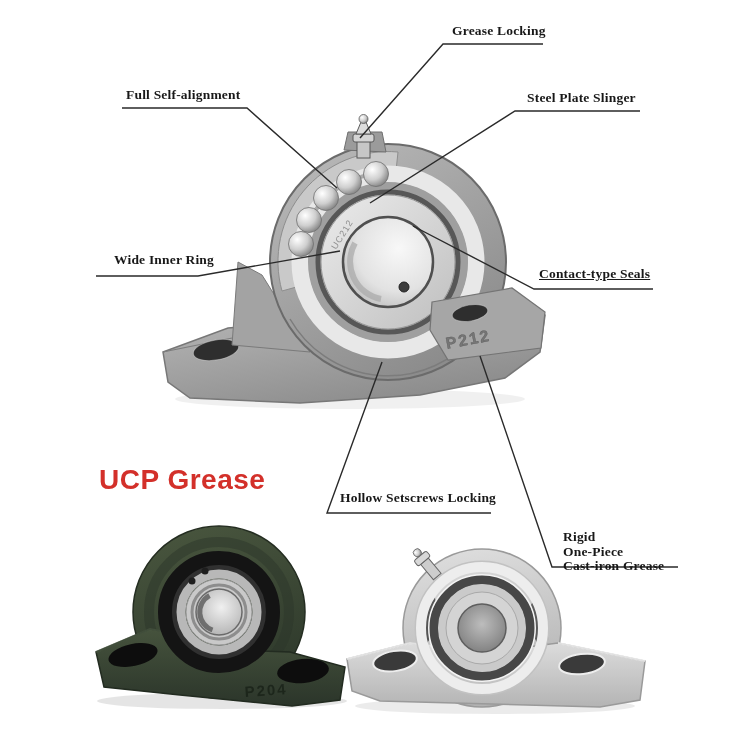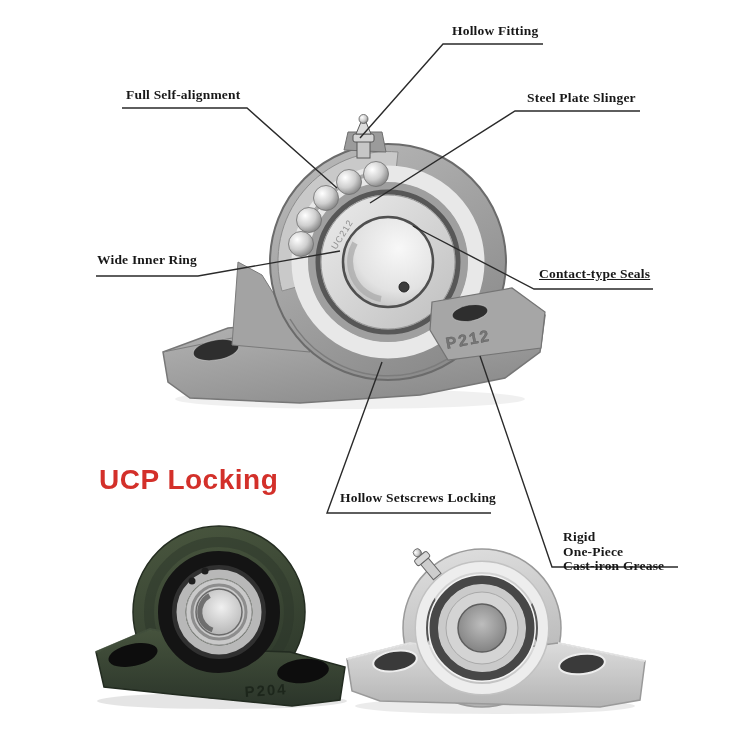--- a/index.html
+++ b/index.html
@@ -7,21 +7,21 @@
     position:relative;width:750px;height:750px;background:#ffffff;overflow:hidden;
     font-family:"Liberation Serif","DejaVu Serif",serif;
   }
   .callout{
     position:absolute;color:#181818;font-size:13.5px;font-weight:700;
     white-space:nowrap;letter-spacing:.2px;line-height:16px;
   }
   .lbl-grease{left:452px;top:23px;}
   .lbl-fullself{left:126px;top:87px;text-align:center;}
   .lbl-slinger{left:527px;top:90px;font-family:Liberation Serif, serif;}
-  .lbl-widering{left:97px;top:252px;}
+  .lbl-widering{left:114px;top:252px;}
   .lbl-seals{left:539px;top:266px;text-decoration:underline;}
   .lbl-hollow{left:340px;top:490px;}
   .lbl-rigid{left:563px;top:515px;line-height:14.5px;margin-top:15px;}
   .title-ucp{
     position:absolute;left:99px;top:464px;
     font-family:"Liberation Sans","DejaVu Sans",sans-serif;
     font-size:28px;font-weight:700;color:#d3302a;letter-spacing:.5px;white-space:nowrap;
   }
   svg{position:absolute;left:0;top:0;}
   svg text{font-family:"Liberation Sans","DejaVu Sans",sans-serif;}
@@ -180,26 +180,26 @@
       <polyline points="543,44 443,44 360,138"></polyline>
       <polyline points="122,108 247,108 337,188"></polyline>
       <polyline points="640,111 515,111 370,203"></polyline>
       <polyline points="96,276 198,276 340,251"></polyline>
       <polyline points="653,289 534,289 413,226"></polyline>
       <polyline points="491,513 327,513 382,362"></polyline>
       <polyline points="678,567 552,567 480,356"></polyline>
     </g>
   </svg>
 
-  <div class="callout lbl-grease">Hollow Fitting</div>
+  <div class="callout lbl-grease">Grease Locking</div>
   <div class="callout lbl-fullself">Full Self-alignment</div>
   <div class="callout lbl-slinger">Steel Plate Slinger</div>
   <div class="callout lbl-widering">Wide Inner Ring</div>
   <div class="callout lbl-seals">Contact-type Seals</div>
   <div class="callout lbl-hollow">Hollow Setscrews Locking</div>
   <div class="callout lbl-rigid">
     <div>Rigid</div>
     <div>One-Piece</div>
     <div>Cast-iron Grease</div>
   </div>
 
-  <div class="title-ucp">UCP Locking</div>
+  <div class="title-ucp">UCP Grease</div>
 </div>
 
 </body></html>

